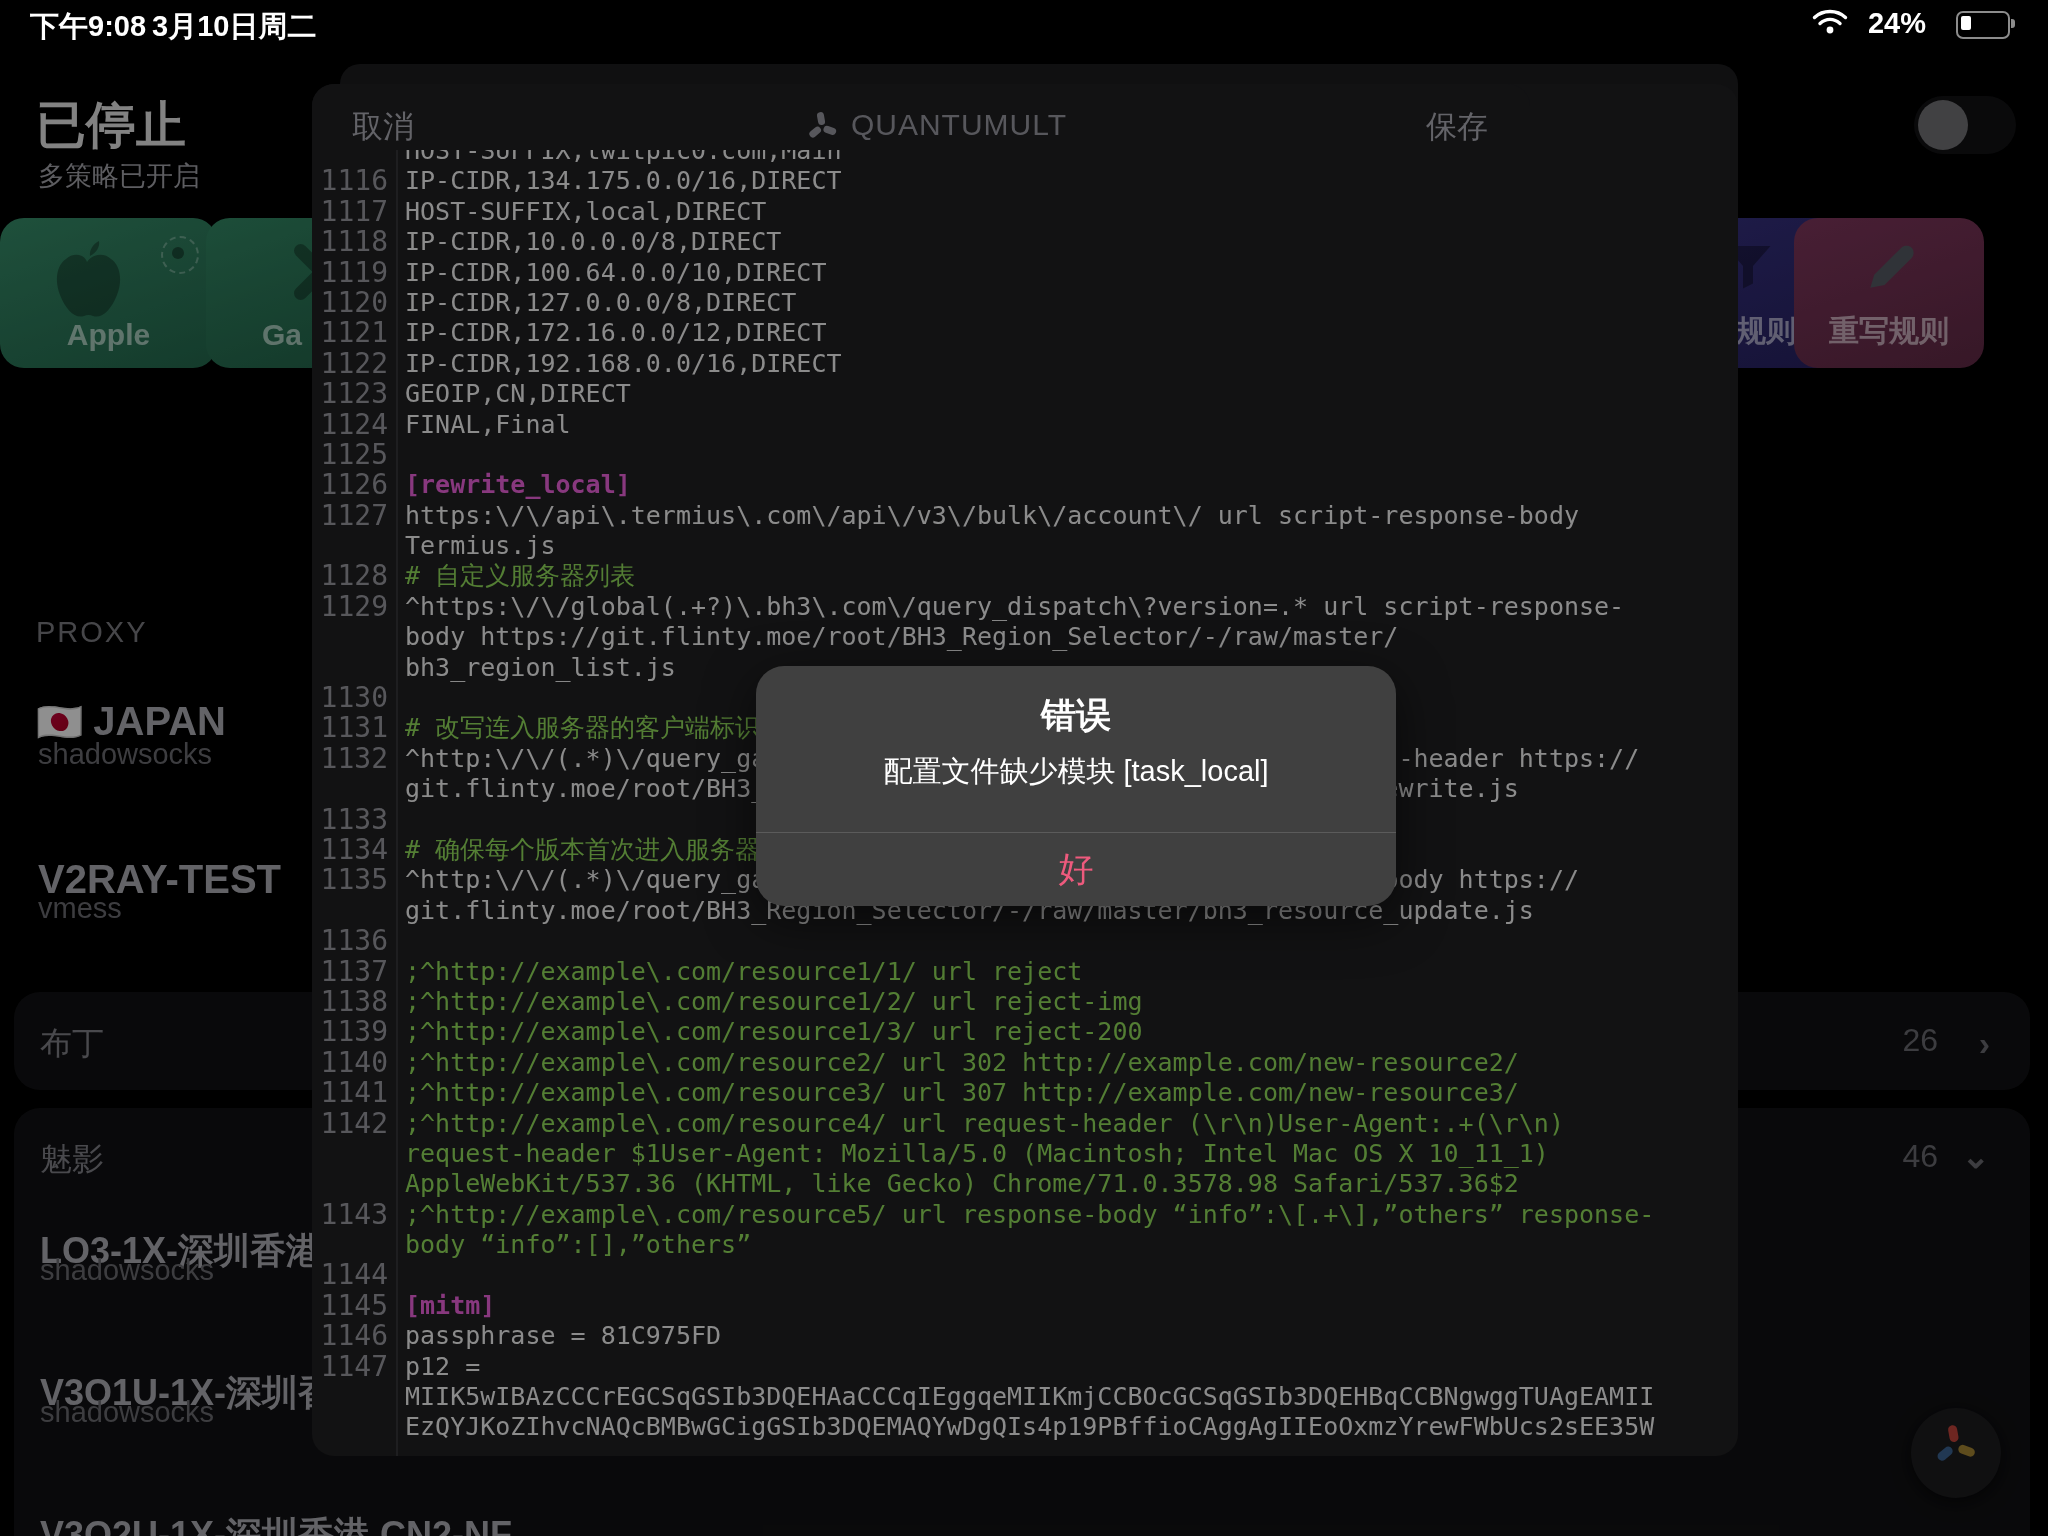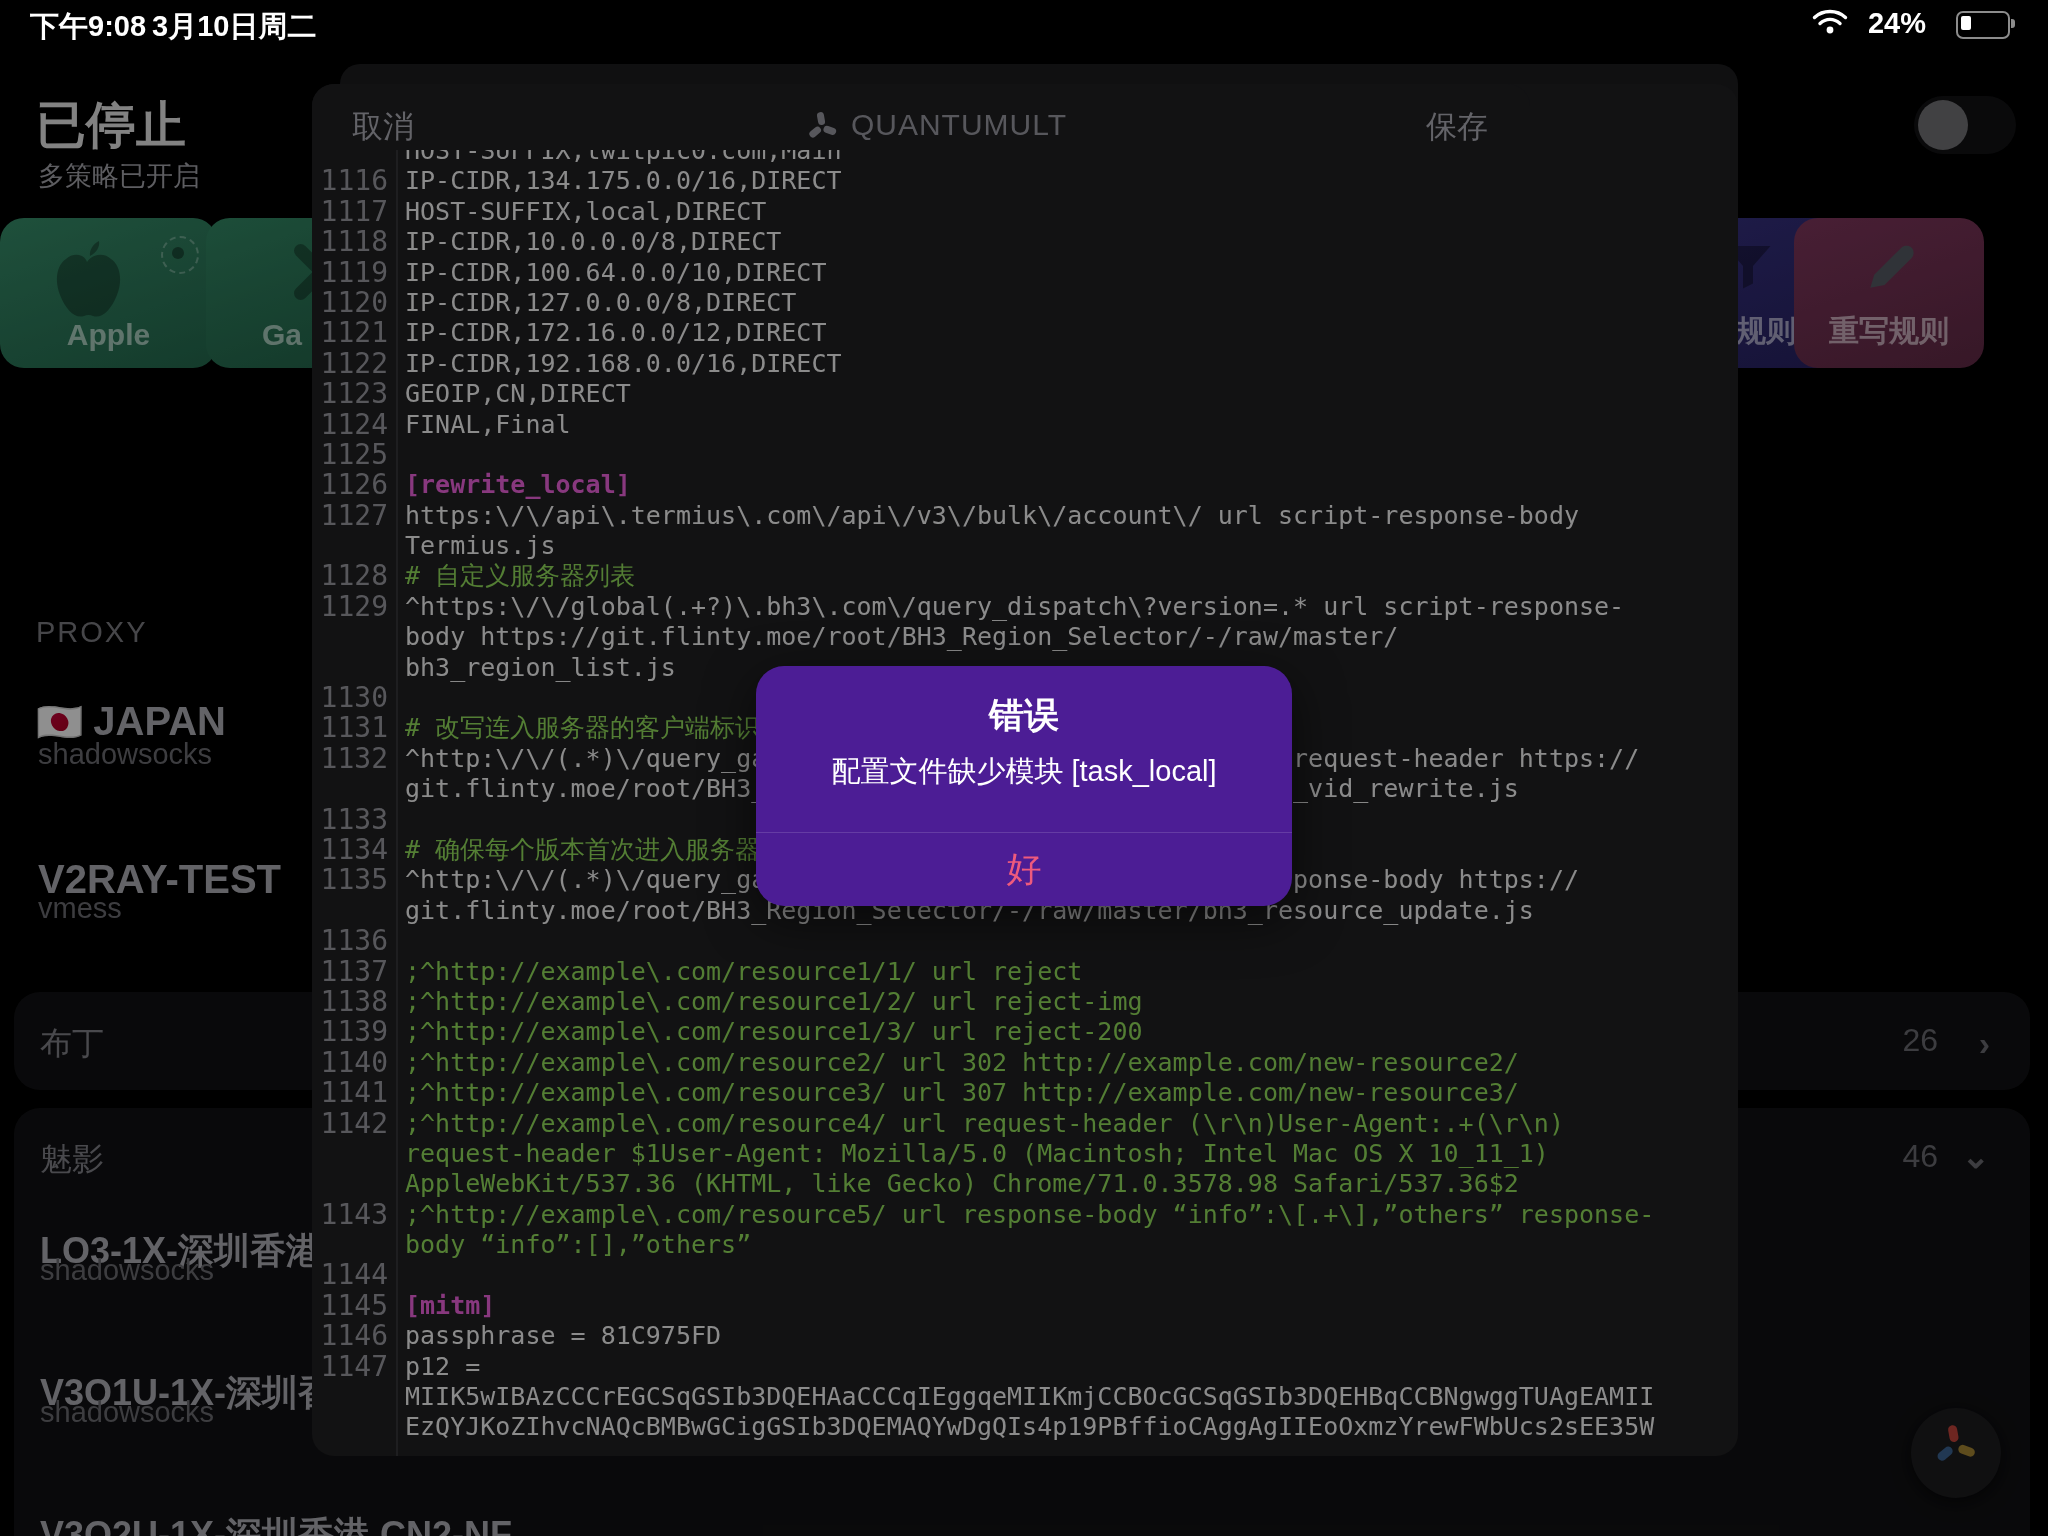--- a/index.html
+++ b/index.html
@@ -67,21 +67,21 @@
   .crow{height:30.4px;line-height:30.4px;white-space:pre;display:flex;
         font-family:"DejaVu Sans Mono","Liberation Mono",monospace;}
   .ln{width:76px;text-align:right;font-size:28px;color:#85858b;flex:0 0 76px;}
   .ct{margin-left:17px;font-size:25px;}
   .c-d{color:#d4d4d4;}
   .c-g{color:#7fbf4f;}
   .c-p{color:#cf55c0;font-weight:700;}
 
   
   #dim{position:absolute;inset:0;background:rgba(0,0,0,.34);z-index:50;}
-  #alert{position:absolute;left:756px;top:666px;width:536px;height:240px;border-radius:28px;background:#4c1d95;
+  #alert{position:absolute;left:756px;top:666px;width:640px;height:240px;border-radius:28px;background:#404040;
          z-index:60;box-shadow:0 14px 50px rgba(0,0,0,.55);}
   #alert-title{position:absolute;top:26px;width:100%;text-align:center;font-size:35px;font-weight:700;color:#fff;}
   #alert-msg{position:absolute;top:86px;width:100%;text-align:center;font-size:29px;color:#fff;}
   #alert-divider{position:absolute;left:0;top:166px;width:100%;height:1px;background:rgba(255,255,255,.14);}
   #alert-btn{position:absolute;left:0;top:167px;width:100%;height:73px;display:flex;align-items:center;
              justify-content:center;font-size:35px;color:#ee5a7d;}
 </style>
 </head>
 <body>
 

